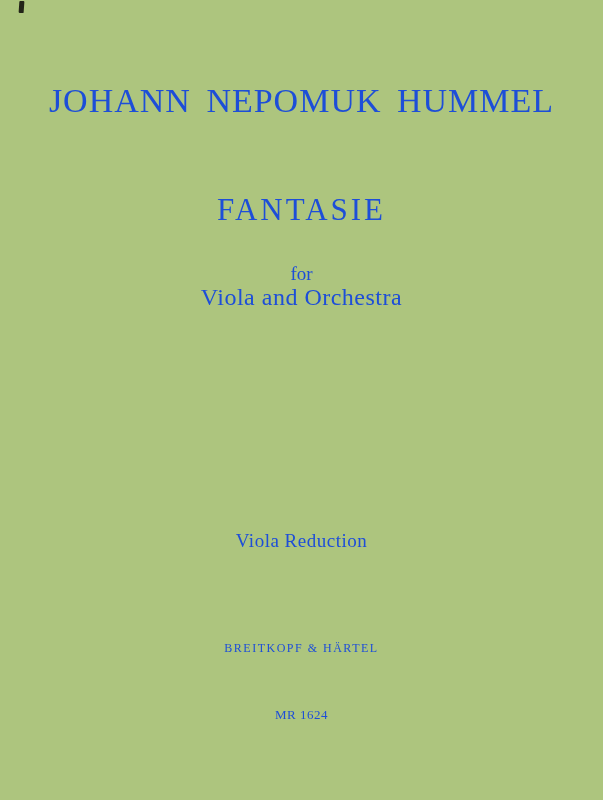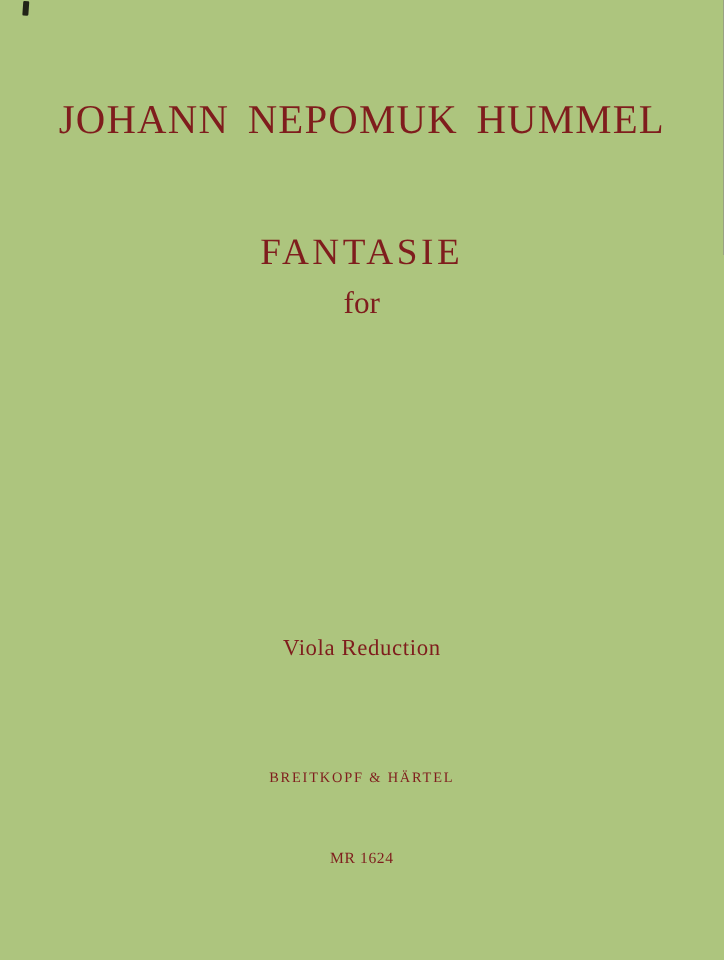--- a/index.html
+++ b/index.html
@@ -8,21 +8,21 @@
     background: #888;
   }
   .cover {
     position: relative;
     width: 603px;
     height: 800px;
     margin: 0 auto;
     background: #adc57e;
     overflow: hidden;
     font-family: "Liberation Serif", "DejaVu Serif", serif;
-    color: #7f1d1d;
+    color: #1d4ed8;
   }
   .line {
     position: absolute;
     left: 0;
     width: 100%;
     text-align: center;
     line-height: 1;
     white-space: nowrap;
   }
   .composer {
@@ -30,22 +30,22 @@
     font-size: 34px;
     letter-spacing: 1px;
     word-spacing: 6px;
   }
   .title {
     top: 194px;
     font-size: 31px;
     letter-spacing: 3px;
   }
   .for-label {
-    top: 240px;
-    font-size: 26px;
+    top: 264px;
+    font-size: 19px;
   }
   .instrumentation {
     top: 285px;
     font-size: 24px;
     letter-spacing: 0.5px;
   }
   .edition {
     top: 531px;
     font-size: 19px;
     letter-spacing: 0.5px;
@@ -84,20 +84,21 @@
 <div class="cover">
 
   <div class="print-mark"></div>
 
   <div class="line composer">JOHANN NEPOMUK HUMMEL</div>
 
   <div class="line title">FANTASIE</div>
 
   <div class="line for-label">for</div>
 
+  <div class="line instrumentation">Viola and Orchestra</div>
 
   <div class="line edition">Viola Reduction</div>
 
   <div class="line publisher">BREITKOPF &amp; HÄRTEL</div>
 
 
   <div class="line catalog">MR 1624</div>
 
 </div>
 

